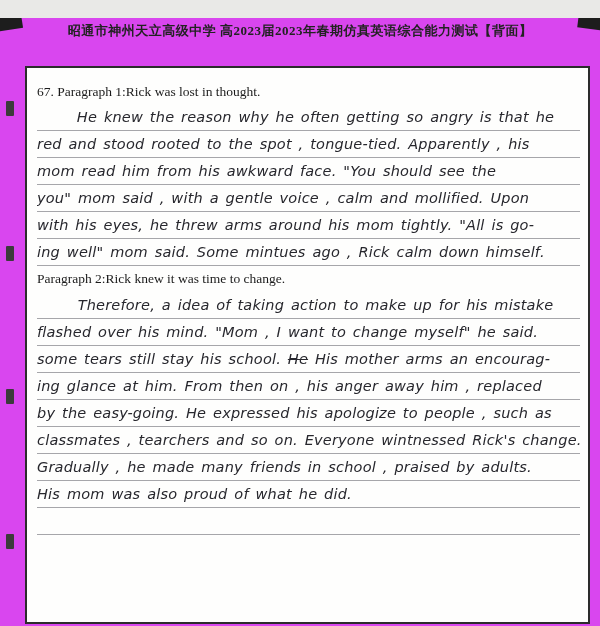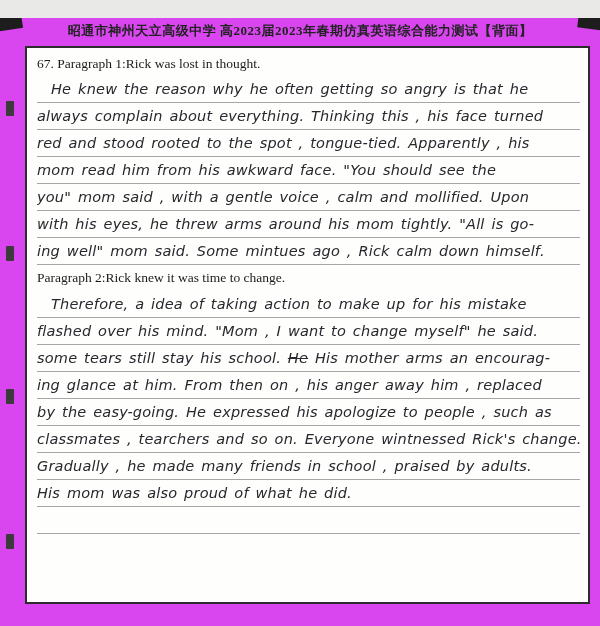--- a/index.html
+++ b/index.html
@@ -41,27 +41,27 @@
     font-size: 13px;
     font-weight: bold;
     color: #222222;
     letter-spacing: 0.5px;
     font-family: "Liberation Serif", serif;
   }
 
   .answer-box {
     position: absolute;
     left: 25px;
-    top: 28px;
+    top: 48px;
     width: 565px;
     height: 558px;
     box-sizing: border-box;
     border: 2px solid #2c2c2c;
     background: #fefefd;
-    padding: 4px 8px 0 10px;
+    padding: 12px 8px 0 10px;
   }
 
   .printed-line {
     height: 24px;
     line-height: 24px;
     font-family: "Liberation Serif", serif;
     font-size: 13.5px;
     color: #1b1b1b;
     white-space: nowrap;
     overflow: hidden;
@@ -74,21 +74,21 @@
     border-bottom: 1px solid #a6a6aa;
     font-family: "DejaVu Sans", sans-serif;
     font-style: italic;
     font-size: 14.5px;
     letter-spacing: 0.2px;
     word-spacing: 2px;
     color: #27272d;
     white-space: nowrap;
     overflow: hidden;
   }
-  .hw-line.indent { padding-left: 14px; }
+  .hw-line.indent { padding-left: 14px; text-align: center; }
   .hw-line.blank { }
   .struck { text-decoration: line-through; }
 </style>
 </head>
 <body>
 
 <div class="page">
 
   <div class="corner-mark tl"></div>
   <div class="corner-mark tr"></div>
@@ -97,21 +97,20 @@
   <div class="margin-tick tick-3"></div>
   <div class="margin-tick tick-4"></div>
 
   <div class="page-header">昭通市神州天立高级中学  高2023届2023年春期仿真英语综合能力测试【背面】</div>
 
   <div class="answer-box">
 
     <div class="printed-line">67. Paragraph 1:Rick was lost in thought.</div>
 
     <div class="hw-line indent">He knew the reason why he often getting so angry is that he</div>
-    <div class="hw-line">always complain about everything. Thinking this , his face turned</div>
     <div class="hw-line">red and stood rooted to the spot , tongue-tied. Apparently , his</div>
     <div class="hw-line">mom read him from his awkward face. "You should see the</div>
     <div class="hw-line">you" mom said , with a gentle voice , calm and mollified. Upon</div>
     <div class="hw-line">with his eyes, he threw arms around his mom tightly. "All is go-</div>
     <div class="hw-line">ing well" mom said. Some mintues ago , Rick calm down himself.</div>
 
     <div class="printed-line second">Paragraph 2:Rick knew it was time to change.</div>
 
     <div class="hw-line indent">Therefore, a idea of taking action to make up for his mistake</div>
     <div class="hw-line">flashed over his mind. "Mom , I want to change myself" he said.</div>

